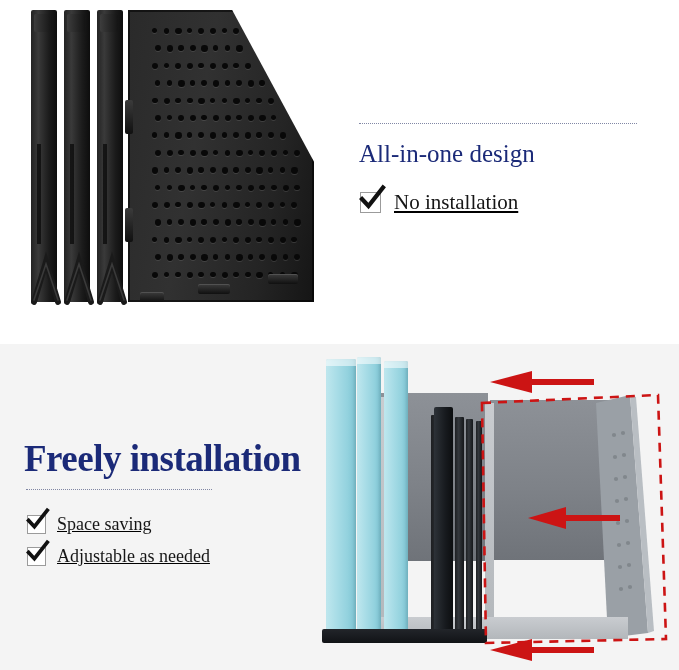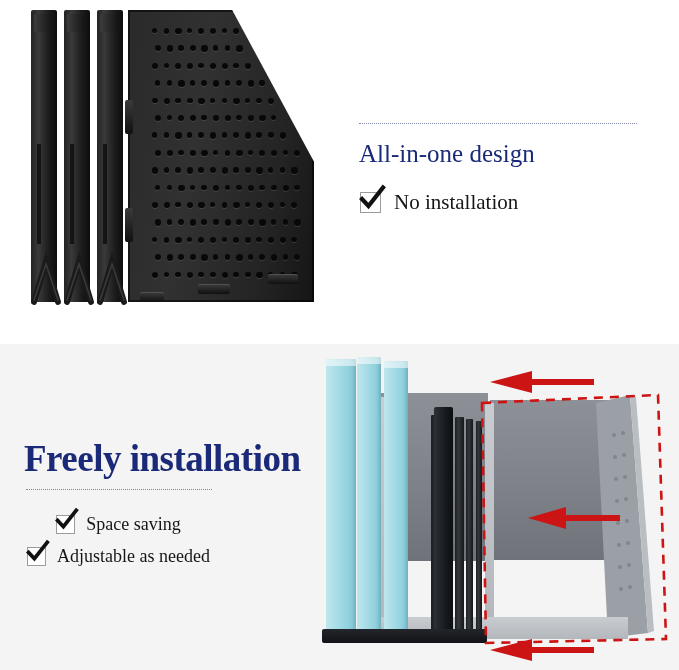--- a/index.html
+++ b/index.html
@@ -69,31 +69,32 @@
     left: 359px; top: 140px;
     font-size: 25px;
     color: #1b2a78;
     font-weight: 400;
     white-space: nowrap;
     line-height: 1.1;
   }
 
   .checklist {
     position: absolute;
+    text-decoration: underline;
   }
   .checklist-top { left: 360px; top: 190px; }
   .checklist-bottom { left: 27px; top: 514px; }
 
   .check-row {
     display: flex;
     align-items: center;
     white-space: nowrap;
   }
   .checklist-top .check-row { margin-bottom: 10px; }
-  .checklist-bottom .check-row { margin-bottom: 11px; justify-content: center; }
+  .checklist-bottom .check-row { margin-bottom: 11px; }
 
   .check-box {
     position: relative;
     width: 19px; height: 19px;
     flex: 0 0 19px;
     border: 1.6px solid #9b9b9b;
     background: #ffffff;
     margin-right: 13px;
   }
   .checklist-bottom .check-box {

